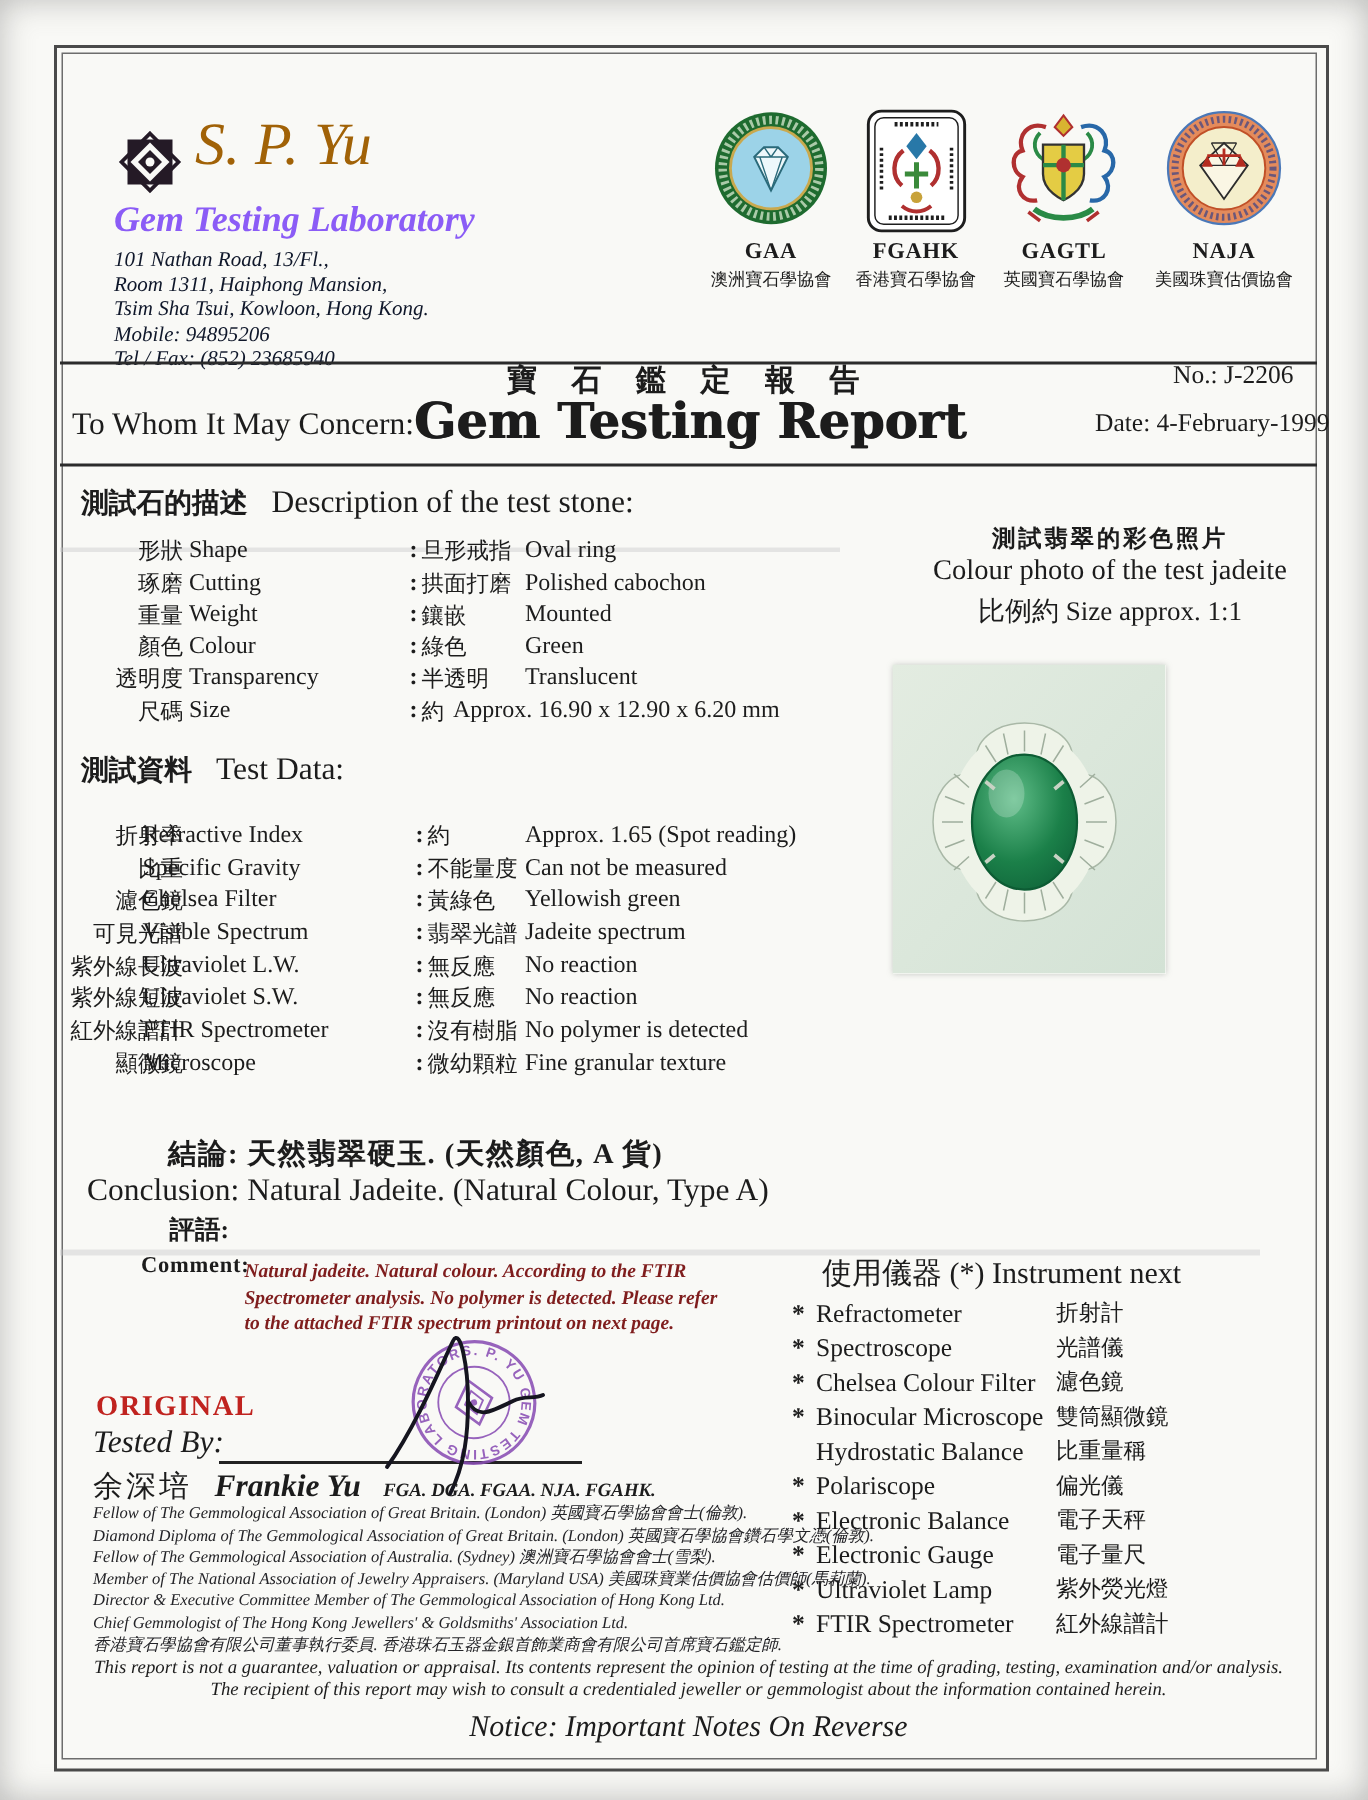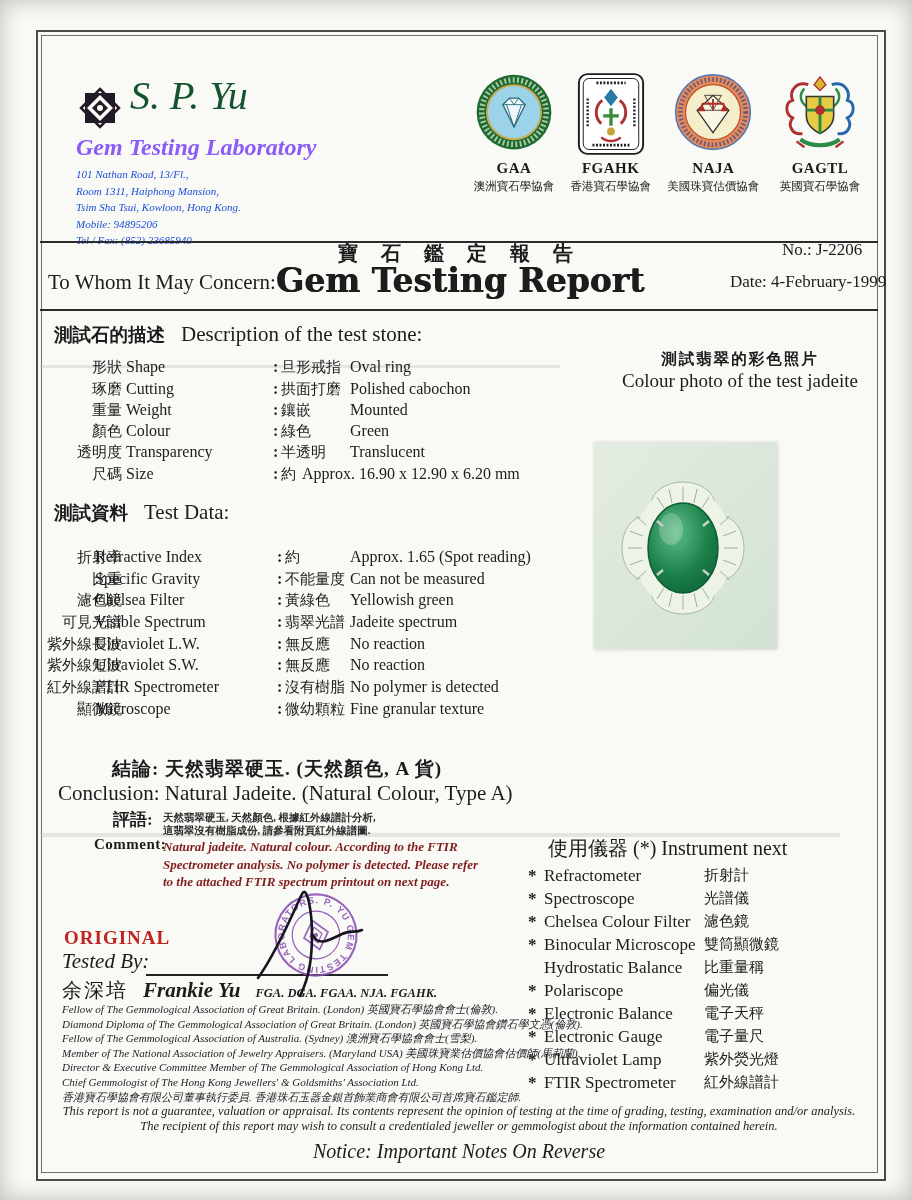--- a/index.html
+++ b/index.html
@@ -9,23 +9,23 @@
     font-family:"Liberation Serif","DejaVu Serif",serif;color:#1c1c1c;
     box-shadow:inset 0 0 22px rgba(110,110,110,.45);
   }
   .abs{position:absolute;}
   
   .frame-outer{left:36px;top:30px;width:846px;height:1147px;border:2px solid #4a4a4a;}
   .frame-inner{left:41px;top:35px;width:835px;height:1136px;border:1px solid #6d6d6d;}
   .rule{left:40px;width:838px;height:2px;background:#2b2b2b;}
   .streak{background:rgba(200,200,200,.42);}
   
-  .brand-name{left:130px;top:72px;font-size:40px;font-style:italic;color:#14532d;}
+  .brand-name{left:130px;top:72px;font-size:40px;font-style:italic;color:#a16207;}
   .brand-sub{left:76px;top:134px;font-size:24px;font-weight:bold;font-style:italic;color:#8b5cf6;}
-  .addr{left:76px;top:166px;font-size:11px;font-style:italic;line-height:16.5px;color:#1d4ed8;}
+  .addr{left:76px;top:166px;font-size:14px;font-style:italic;line-height:16.5px;color:#0f172a;}
   .badges{left:466px;top:70px;width:404px;display:flex;justify-content:space-between;}
   .badge{text-align:center;}
   .badge .emblem{height:88px;display:flex;align-items:center;justify-content:center;}
   .badge .b-abbr{font-size:15px;font-weight:bold;letter-spacing:.5px;margin-top:2px;}
   .badge .b-cap{font-size:11.5px;margin-top:2px;}
   
   .to-whom{left:48px;top:270px;font-size:21px;}
   .title-cn{left:290px;top:240px;width:340px;text-align:center;font-size:20px;letter-spacing:9px;font-weight:600;}
   .title-en{left:260px;top:261px;width:400px;text-align:center;font-size:33px;font-weight:bold;
             font-family:"DejaVu Serif","Liberation Serif",serif;text-shadow:.7px 0 0 currentColor;}
@@ -134,53 +134,53 @@
           <polygon points="37,18 44,27 37,36 30,27" fill="#2878a8"></polygon>
           <path d="M28,30 C20,36 20,48 27,54 M46,30 C54,36 54,48 47,54" fill="none" stroke="#b03030" stroke-width="3"></path>
           <path d="M37,38 v18 M29,46 h16" stroke="#3a8a3a" stroke-width="3.4"></path>
           <circle cx="37" cy="62" r="4" fill="#c8a23a"></circle>
           <path d="M27,68 C33,73 41,73 47,68" fill="none" stroke="#b03030" stroke-width="2.6"></path>
         </svg>
       </div>
       <div class="b-abbr">FGAHK</div>
       <div class="b-cap">香港寶石學協會</div>
     </div>
-    <div class="badge" style="width:108px;">
-      <div class="emblem">
-        <svg width="84" height="84" viewBox="0 0 90 88">
-          <circle cx="45" cy="42" r="40" fill="#e austria"></circle>
-          <circle cx="45" cy="42" r="40" fill="#e48b5c" stroke="#4a78b8" stroke-width="1.6"></circle>
-          <circle cx="45" cy="42" r="35" fill="none" stroke="#2a3c8a" stroke-width="5" stroke-dasharray="1.8,2.4" opacity=".65"></circle>
-          <circle cx="45" cy="42" r="29.5" fill="#f4eecb" stroke="#c05028" stroke-width="1.4"></circle>
-          <polygon points="45,24 62,40 45,64 28,40" fill="#faf6e4" stroke="#2c2c2c" stroke-width="1.3"></polygon>
-          <path d="M28,40 H62 M36,24 l9,16 M54,24 l-9,16 M36,24 h18" fill="none" stroke="#2c2c2c" stroke-width=".9"></path>
-          <path d="M45,28 v12 M33,33 h24" stroke="#b42c20" stroke-width="2"></path>
-          <path d="M33,33 l-4,8 h8 z M57,33 l-4,8 h8 z" fill="#b42c20"></path>
-        </svg>
-      </div>
-      <div class="b-abbr">NAJA</div>
-      <div class="b-cap">美國珠寶估價協會</div>
-    </div>
     <div class="badge" style="width:100px;">
       <div class="emblem">
         <svg width="82" height="86" viewBox="0 0 84 88">
           <path d="M42,6 l6,8 -6,6 -6,-6 z" fill="#d8b430" stroke="#b03030" stroke-width="1.4"></path>
           <path d="M30,14 C18,10 10,20 14,30 C6,32 6,44 14,48 C8,56 14,66 24,64" fill="none" stroke="#b03030" stroke-width="3"></path>
           <path d="M54,14 C66,10 74,20 70,30 C78,32 78,44 70,48 C76,56 70,66 60,64" fill="none" stroke="#2868a8" stroke-width="3"></path>
           <path d="M26,18 C20,24 22,32 28,36 M58,18 C64,24 62,32 56,36" fill="none" stroke="#2a8a46" stroke-width="2.6"></path>
           <path d="M28,26 h28 v20 c0,12 -14,18 -14,18 c0,0 -14,-6 -14,-18 z" fill="#e4cc44" stroke="#333" stroke-width="1.6"></path>
           <path d="M42,26 v38 M28,40 h28" stroke="#2a8a46" stroke-width="3"></path>
           <circle cx="42" cy="40" r="5" fill="#b03030"></circle>
           <path d="M22,70 C32,78 52,78 62,70" fill="none" stroke="#2a8a46" stroke-width="4"></path>
           <path d="M18,72 l8,6 M66,72 l-8,6" stroke="#b03030" stroke-width="2.4"></path>
         </svg>
       </div>
       <div class="b-abbr">GAGTL</div>
       <div class="b-cap">英國寶石學協會</div>
     </div>
+    <div class="badge" style="width:108px;">
+      <div class="emblem">
+        <svg width="84" height="84" viewBox="0 0 90 88">
+          <circle cx="45" cy="42" r="40" fill="#e austria"></circle>
+          <circle cx="45" cy="42" r="40" fill="#e48b5c" stroke="#4a78b8" stroke-width="1.6"></circle>
+          <circle cx="45" cy="42" r="35" fill="none" stroke="#2a3c8a" stroke-width="5" stroke-dasharray="1.8,2.4" opacity=".65"></circle>
+          <circle cx="45" cy="42" r="29.5" fill="#f4eecb" stroke="#c05028" stroke-width="1.4"></circle>
+          <polygon points="45,24 62,40 45,64 28,40" fill="#faf6e4" stroke="#2c2c2c" stroke-width="1.3"></polygon>
+          <path d="M28,40 H62 M36,24 l9,16 M54,24 l-9,16 M36,24 h18" fill="none" stroke="#2c2c2c" stroke-width=".9"></path>
+          <path d="M45,28 v12 M33,33 h24" stroke="#b42c20" stroke-width="2"></path>
+          <path d="M33,33 l-4,8 h8 z M57,33 l-4,8 h8 z" fill="#b42c20"></path>
+        </svg>
+      </div>
+      <div class="b-abbr">NAJA</div>
+      <div class="b-cap">美國珠寶估價協會</div>
+    </div>
   </div>
 
   <div class="abs rule" style="top:241px;"></div>
   <div class="abs to-whom">To Whom It May Concern:</div>
   <div class="abs title-cn">寶 石 鑑 定 報 告</div>
   <div class="abs title-en">Gem Testing Report</div>
   <div class="abs report-no">No.: J-2206</div>
   <div class="abs report-date">Date: 4-February-1999</div>
   <div class="abs rule" style="top:309px;"></div>
 
@@ -226,20 +226,21 @@
   <div class="abs drow desc tight" style="top:465px;">
     <span class="lcn">尺碼</span>
       <span class="len">Size</span>
       <span class="colon">:</span>
       <span class="vcn">約</span>
       <span class="ven">Approx. 16.90 x 12.90 x 6.20 mm</span>
   </div>
 
   <div class="abs photo-tcn">測試翡翠的彩色照片</div>
   <div class="abs photo-ten">Colour photo of the test jadeite</div>
+  <div class="abs photo-scale">比例約  Size approx. 1:1</div>
   <div class="abs photo-box">
     <svg width="182" height="206" viewBox="0 0 182 206">
       <defs>
         <linearGradient id="pbg" x1="0" y1="0" x2="1" y2="1">
           <stop offset="0" stop-color="#e3ece1"></stop>
             <stop offset="1" stop-color="#d3e2d5"></stop>
         </linearGradient>
         <radialGradient id="jade" cx="0.4" cy="0.33" r="0.85">
           <stop offset="0" stop-color="#5fbd88"></stop>
             <stop offset="0.55" stop-color="#1b8049"></stop>
@@ -323,24 +324,20 @@
     <span class="lcn">顯微鏡</span>
       <span class="len">Microscope</span>
       <span class="colon">:</span>
       <span class="vcn">微幼顆粒</span>
       <span class="ven">Fine granular texture</span>
   </div>
 
   <div class="abs concl-cn">結論: 天然翡翠硬玉. (天然顏色, A 貨)</div>
   <div class="abs concl-en">Conclusion: Natural Jadeite. (Natural Colour, Type A)</div>
   <div class="abs remark-label">評語:</div>
-  <div class="abs remark-cn">
-    <div>天然翡翠硬玉, 天然顏色, 根據紅外線譜計分析,</div>
-    <div>這翡翠沒有樹脂成份, 請參看附頁紅外線譜圖.</div>
-  </div>
   <div class="abs comment-label">Comment:</div>
   <div class="abs comment-text">Natural jadeite. Natural colour. According to the FTIR Spectrometer analysis. No polymer is detected. Please refer to the attached FTIR spectrum printout on next page.</div>
 
   <div class="abs instr-head">使用儀器 (*) Instrument next</div>
   <div class="abs irow" style="top:866px;">
       <span class="star">*</span>
       <span class="ien">Refractometer</span>
       <span class="icn">折射計</span>
     </div>
   <div class="abs irow" style="top:889px;">

